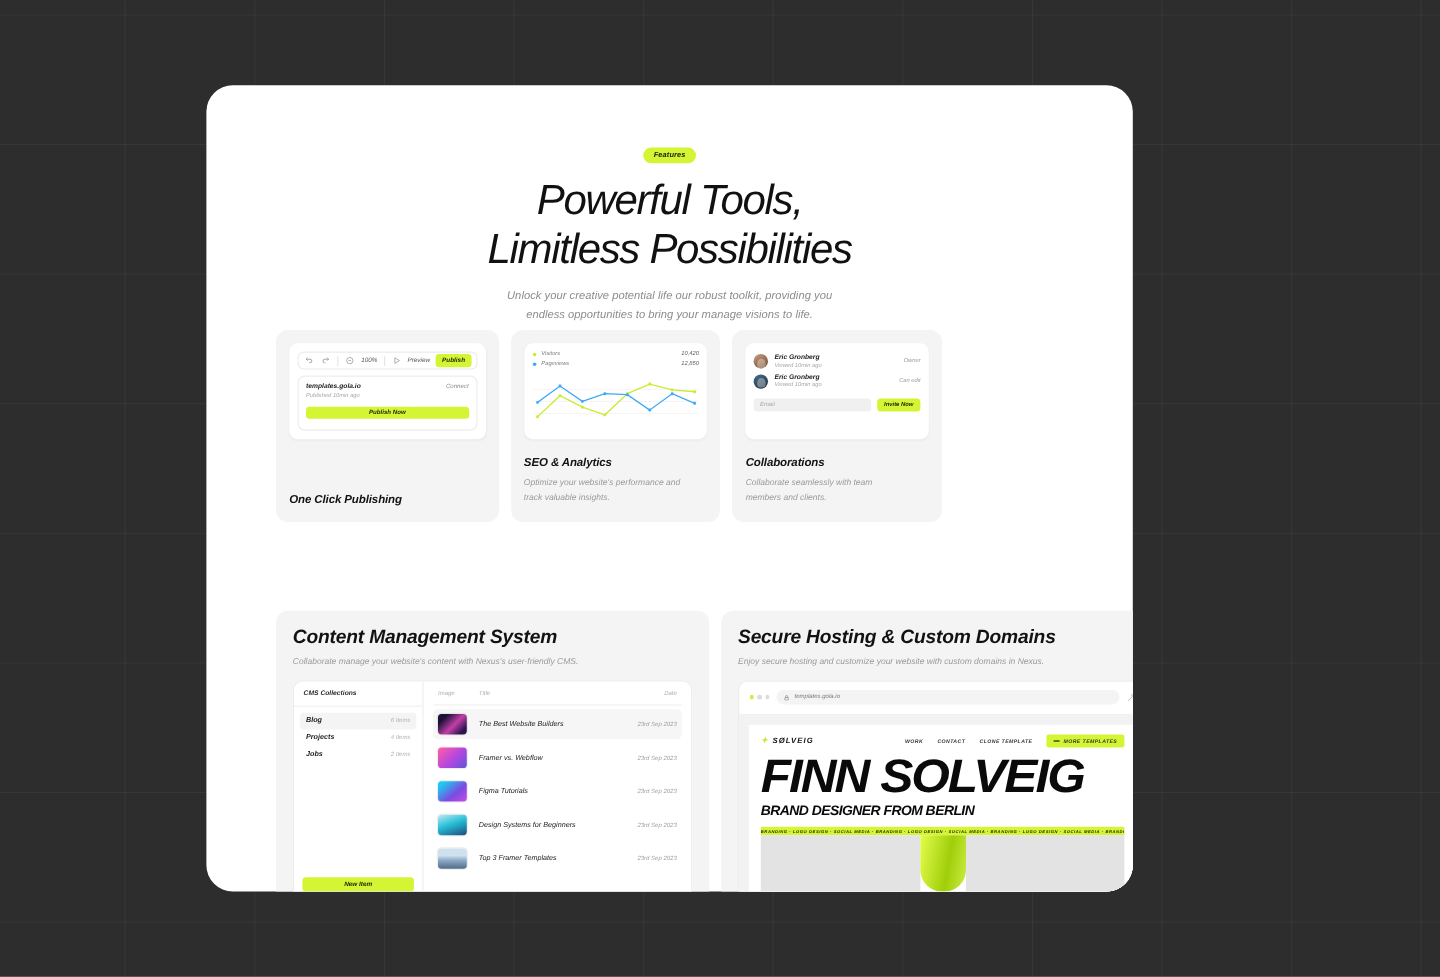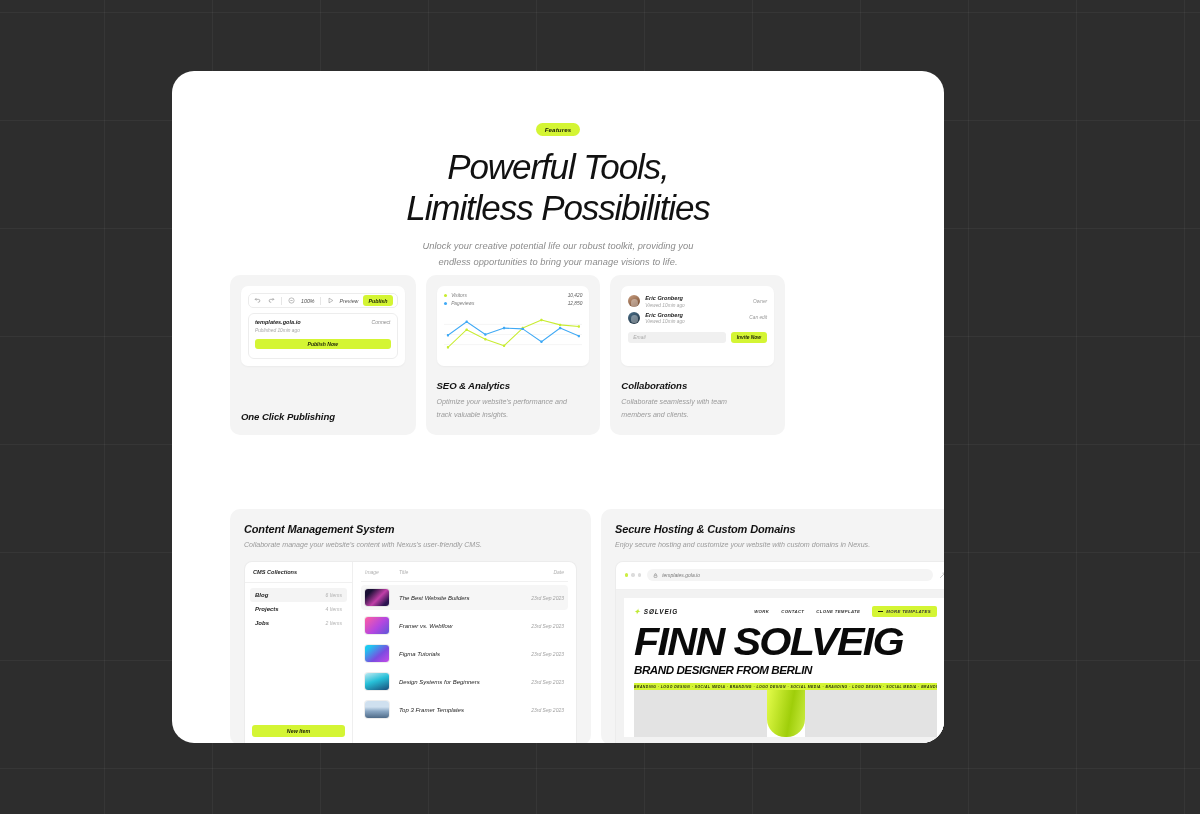--- a/index.html
+++ b/index.html
@@ -116,21 +116,21 @@
   .invitebtn {
     background:#d4f534; border-radius:3px; height:11px; padding:0 6px;
     display:flex; align-items:center; font-size:4.9px; font-weight:600; color:#1b2207;
   }
   
   .wide {
     position:absolute; left:58px; top:438px; width:740px;
     display:grid; grid-template-columns:361px 369px; gap:10px;
   }
   .wcard { background:#f4f4f4; border-radius:10px; padding:14px 14px 0; }
-  .wcard h3 { font-size:11px; font-weight:600; color:#121212; letter-spacing:-.15px; }
+  .wcard h3 { font-size:16px; font-weight:600; color:#121212; letter-spacing:-.15px; }
   .wcard > p { font-size:7.1px; color:#9a9a9a; margin-top:6px; }
   .wvisual {
     margin-top:12px; background:#fff; border-radius:8px 8px 0 0; height:184px; overflow:hidden;
     border:1px solid #ececec; border-bottom:none;
   }
   
   .cms { display:flex; height:100%; }
   .cmsside { width:108px; border-right:1px solid #efefef; display:flex; flex-direction:column; padding:7px 0 8px; }
   .cmstitle { font-size:5.6px; font-weight:600; color:#2a2a2a; padding:0 8px 7px; border-bottom:1px solid #f0f0f0; }
   .coll { display:flex; align-items:center; margin:0 5px; padding:4px 5px; border-radius:3px; }

